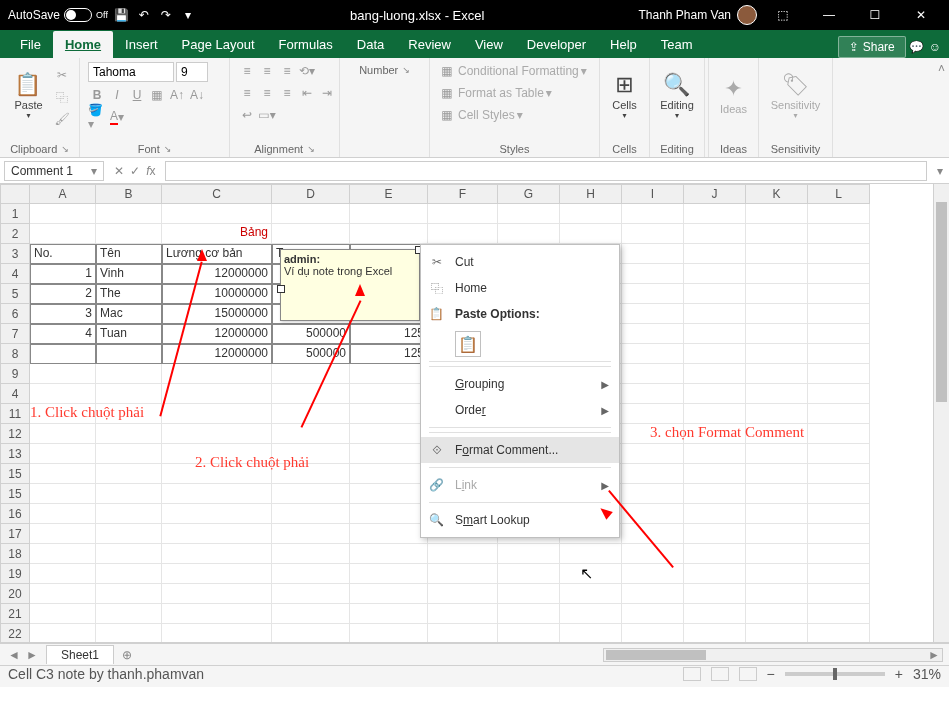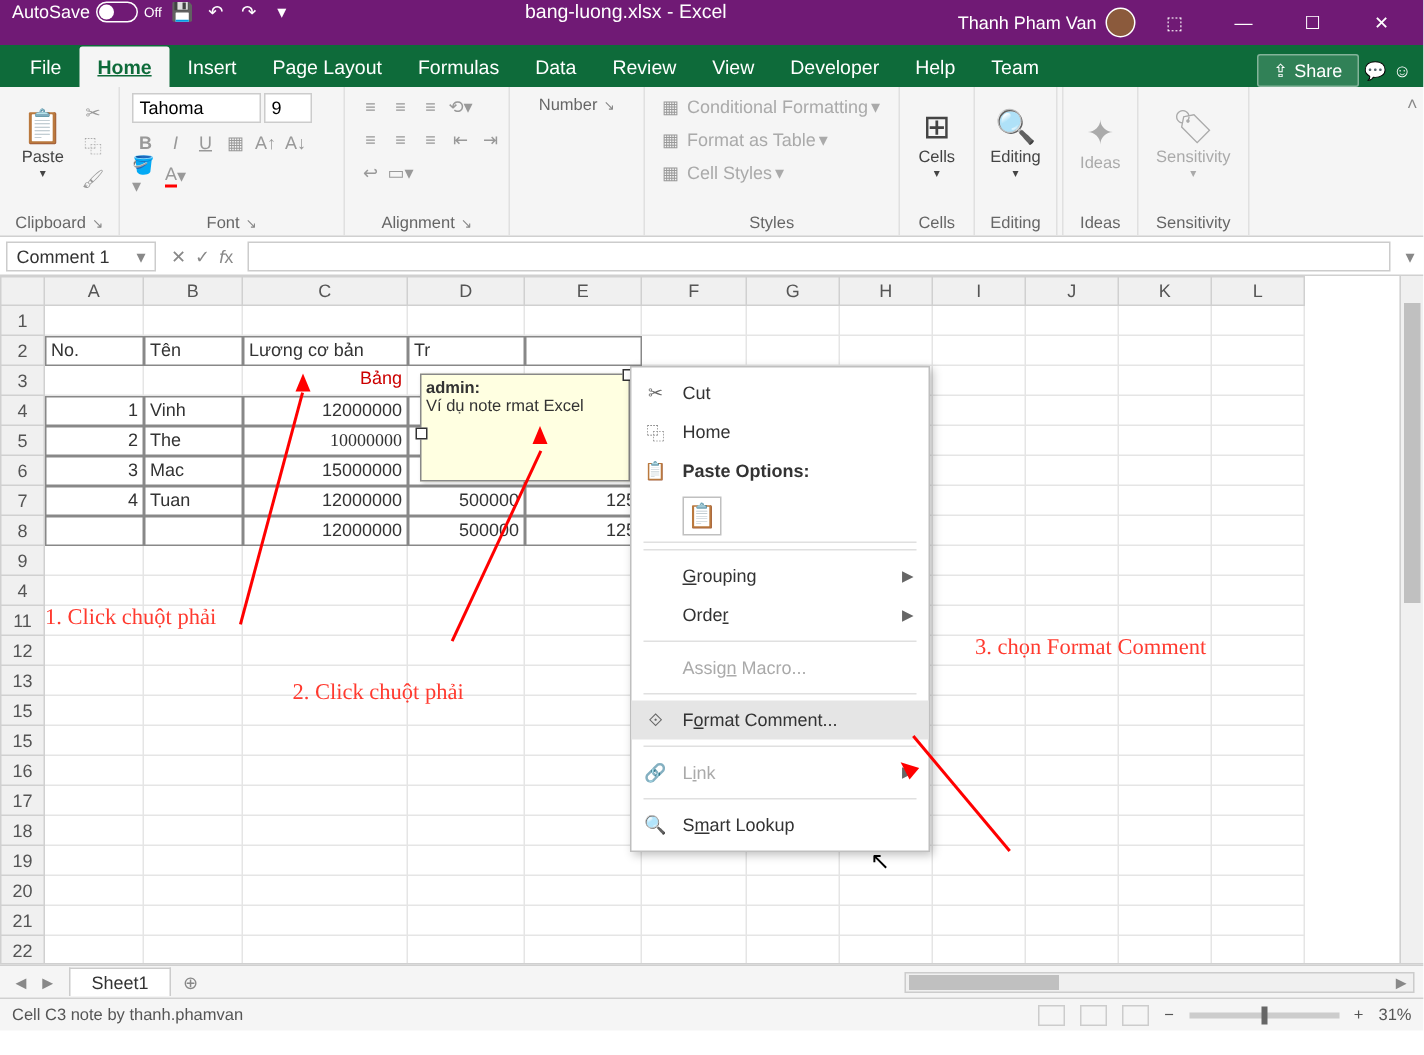--- a/index.html
+++ b/index.html
@@ -1,19 +1,19 @@
 <!DOCTYPE html>
 <html><head>
 <meta charset="utf-8">
 <style>
 * { box-sizing: border-box; margin: 0; padding: 0; font-family: "Segoe UI", Tahoma, sans-serif; }
 body { background: #fff; width: 949px; height: 703px; overflow: hidden; font-size: 12px; color: #333; }
 
 
-.titlebar { background: #701a75; height: 30px; display: flex; align-items: flex-start; color: #fff; padding: 0 8px; }
+.titlebar { background: #000000; height: 30px; display: flex; align-items: center; color: #fff; padding: 0 8px; }
 .titlebar .left-group { display: flex; align-items: center; gap: 6px; }
 .titlebar .autosave { display: flex; align-items: center; gap: 4px; font-size: 12px; }
 .titlebar .toggle { width: 28px; height: 14px; border: 1px solid #fff; border-radius: 8px; display:flex; align-items:center; padding:1px;}
 .titlebar .toggle .knob { width:10px; height:10px; border-radius:50%; background:#fff; }
 .titlebar .qat-icon { width:16px; height:16px; display:flex; align-items:center; justify-content:center; color:#fff; }
 .titlebar .center { flex:1; text-align:center; font-size:13px; }
 .titlebar .right-group { display:flex; align-items:center; gap:6px; }
 .titlebar .user { display:flex; align-items:center; gap:6px; font-size:12px; }
 .titlebar .avatar { width:20px; height:20px; border-radius:50%; background:#8b5a3c; border:1px solid #fff; }
 .titlebar .winbtn { width:40px; height:30px; display:flex; align-items:center; justify-content:center; }
@@ -89,21 +89,21 @@
 
 
 .sheettabs { height:22px; background:#f5f5f5; display:flex; align-items:center; border-top:1px solid #d0d0d0; font-size:12px;}
 .sheettabs .nav { width:40px; display:flex; gap:6px; padding-left:8px; color:#888;}
 .sheettab { background:#fff; border:1px solid #ccc; border-bottom:none; padding:2px 14px; margin-left:6px;}
 .sheettabs .plus { margin-left:8px; color:#888;}
 .sheettabs .hscroll { margin-left:auto; width:340px; height:14px; border:1px solid #ccc; background:#f0f0f0; margin-right:6px; position:relative;}
 .sheettabs .hscroll .thumb { position:absolute; left:2px; top:1px; width:100px; height:10px; background:#c0c0c0;}
 
 
-.statusbar { height:22px; background:#f5f5f5; display:flex; align-items:center; padding:0 8px; font-size:11px; color:#555; border-top:1px solid #d0d0d0;}
+.statusbar { height:22px; background:#f5f5f5; display:flex; align-items:flex-start; padding:0 8px; font-size:14px; color:#555; border-top:1px solid #d0d0d0;}
 .statusbar .right { margin-left:auto; display:flex; align-items:center; gap:10px;}
 .zoom-slider { width:100px; height:4px; background:#ccc; position:relative;}
 .zoom-slider .thumb { position:absolute; left:48px; top:-4px; width:4px; height:12px; background:#666;}
 .viewbtn { width:18px; height:14px; border:1px solid #ccc; }
 
 u { text-decoration:underline; }
 </style>
 </head>
 <body>
 
@@ -369,65 +369,65 @@
         <div class="cell" style="width: 78px;"></div>
         <div class="cell" style="width: 70px;"></div>
         <div class="cell" style="width: 62px;"></div>
         <div class="cell" style="width: 62px;"></div>
         <div class="cell" style="width: 62px;"></div>
         <div class="cell" style="width: 62px;"></div>
         <div class="cell" style="width: 62px;"></div>
         <div class="cell" style="width: 62px;"></div>
       </div>
       <div class="cellrow">
+        <div class="cell" style="width: 66px;"></div>
+        <div class="cell" style="width: 66px;"></div>
+        <div class="cell title" style="width: 110px;">Bảng</div>
+        <div class="cell" style="width: 78px;"></div>
+        <div class="cell" style="width: 78px;"></div>
+        <div class="cell" style="width: 70px;"></div>
+        <div class="cell" style="width: 62px;"></div>
+        <div class="cell" style="width: 62px;"></div>
+        <div class="cell" style="width: 62px;"></div>
+        <div class="cell" style="width: 62px;"></div>
+        <div class="cell" style="width: 62px;"></div>
+        <div class="cell" style="width: 62px;"></div>
+      </div>
+      <div class="cellrow">
         <div class="cell b" style="width: 66px;">No.</div>
         <div class="cell b" style="width: 66px;">Tên</div>
         <div class="cell b" style="width: 110px;">Lương cơ bản</div>
         <div class="cell b" style="width: 78px;">Tr</div>
         <div class="cell b" style="width: 78px;"></div>
         <div class="cell" style="width: 70px;"></div>
         <div class="cell" style="width: 62px;"></div>
         <div class="cell" style="width: 62px;"></div>
         <div class="cell" style="width: 62px;"></div>
         <div class="cell" style="width: 62px;"></div>
         <div class="cell" style="width: 62px;"></div>
         <div class="cell" style="width: 62px;"></div>
       </div>
       <div class="cellrow">
-        <div class="cell" style="width: 66px;"></div>
-        <div class="cell" style="width: 66px;"></div>
-        <div class="cell title" style="width: 110px;">Bảng</div>
-        <div class="cell" style="width: 78px;"></div>
-        <div class="cell" style="width: 78px;"></div>
-        <div class="cell" style="width: 70px;"></div>
-        <div class="cell" style="width: 62px;"></div>
-        <div class="cell" style="width: 62px;"></div>
-        <div class="cell" style="width: 62px;"></div>
-        <div class="cell" style="width: 62px;"></div>
-        <div class="cell" style="width: 62px;"></div>
-        <div class="cell" style="width: 62px;"></div>
-      </div>
-      <div class="cellrow">
         <div class="cell b num" style="width: 66px;">1</div>
         <div class="cell b" style="width: 66px;">Vinh</div>
         <div class="cell b num" style="width: 110px;">12000000</div>
         <div class="cell b num" style="width: 78px;"></div>
         <div class="cell b num" style="width: 78px;"></div>
         <div class="cell" style="width: 70px;"></div>
         <div class="cell" style="width: 62px;"></div>
         <div class="cell" style="width: 62px;"></div>
         <div class="cell" style="width: 62px;"></div>
         <div class="cell" style="width: 62px;"></div>
         <div class="cell" style="width: 62px;"></div>
         <div class="cell" style="width: 62px;"></div>
       </div>
       <div class="cellrow">
         <div class="cell b num" style="width: 66px;">2</div>
         <div class="cell b" style="width: 66px;">The</div>
-        <div class="cell b num" style="width: 110px; font-family: Liberation Serif, serif;">10000000</div>
+        <div class="cell b num" style="width: 110px;">10000000</div>
         <div class="cell b num" style="width: 78px;"></div>
         <div class="cell b num" style="width: 78px;"></div>
         <div class="cell" style="width: 70px;"></div>
         <div class="cell" style="width: 62px;"></div>
         <div class="cell" style="width: 62px;"></div>
         <div class="cell" style="width: 62px;"></div>
         <div class="cell" style="width: 62px;"></div>
         <div class="cell" style="width: 62px;"></div>
         <div class="cell" style="width: 62px;"></div>
       </div>
@@ -666,21 +666,21 @@
         <div class="cell" style="width: 62px;"></div>
         <div class="cell" style="width: 62px;"></div>
         <div class="cell" style="width: 62px;"></div>
         <div class="cell" style="width: 62px;"></div>
         <div class="cell" style="width: 62px;"></div>
       </div>
     </div>
 
   <div class="comment-box">
     <b>admin:</b>
-    <span>Ví dụ note rmat Excel</span>
+    <span>Ví dụ note trong Excel</span>
   </div>
 
   <div class="ctxmenu">
     <div class="ctxitem">
         <span class="mi">✂</span>
         <span>Cut</span>
       </div>
     <div class="ctxitem">
         <span class="mi">⿻</span>
         <span>Home</span>
@@ -696,24 +696,20 @@
         <span class="mi"></span>
         <span><u>G</u>rouping</span>
         <span class="arrow-r">▶</span>
       </div>
     <div class="ctxitem">
         <span class="mi"></span>
         <span>Orde<u>r</u></span>
         <span class="arrow-r">▶</span>
       </div>
     <div class="ctxsep"></div>
-    <div class="ctxitem disabled">
-        <span class="mi"></span>
-        <span>Assig<u>n</u> Macro...</span>
-      </div>
     <div class="ctxsep"></div>
     <div class="ctxitem hover">
         <span class="mi">⟐</span>
         <span>F<u>o</u>rmat Comment...</span>
       </div>
     <div class="ctxsep"></div>
     <div class="ctxitem disabled">
         <span class="mi">🔗</span>
         <span>L<u>i</u>nk</span>
         <span class="arrow-r">▶</span>

